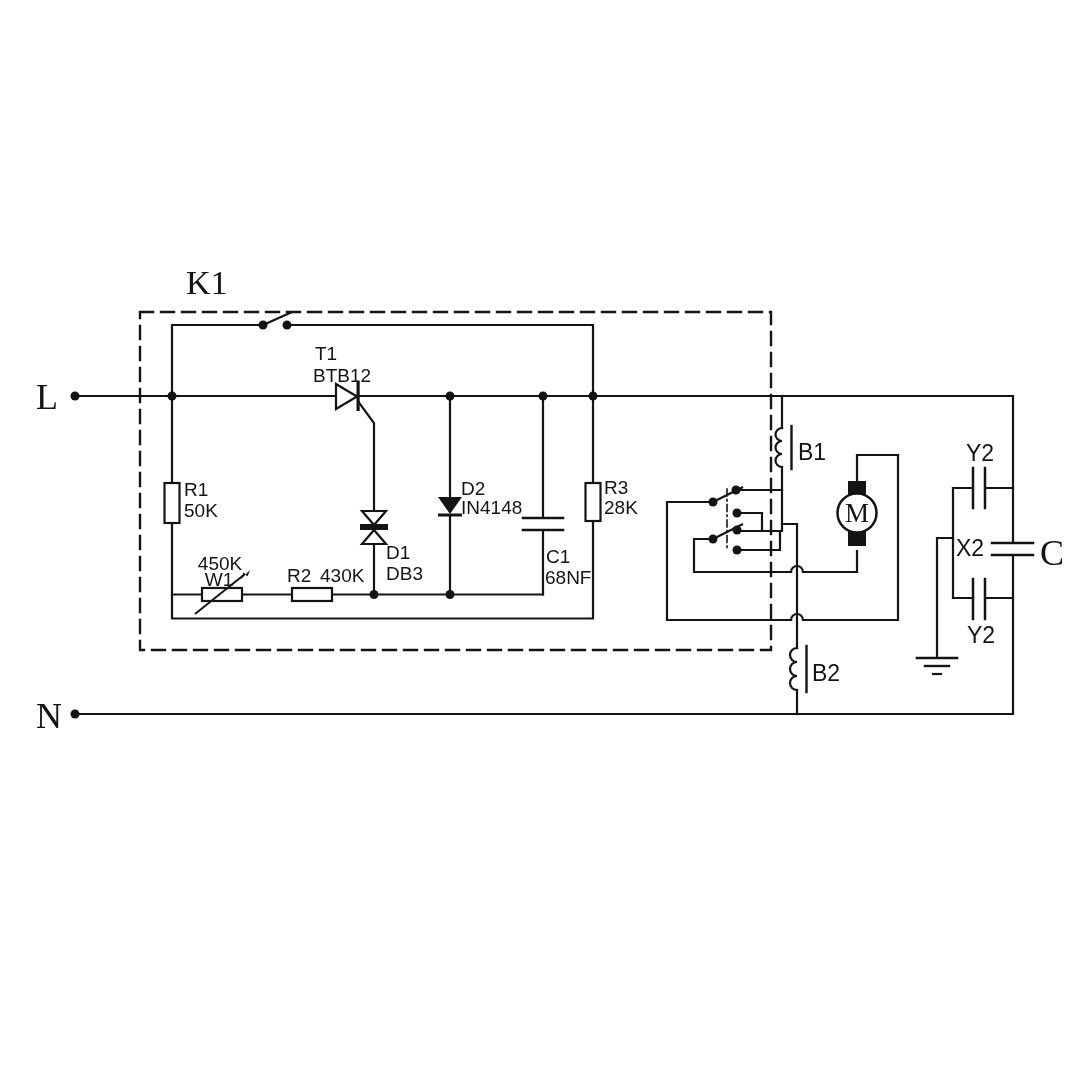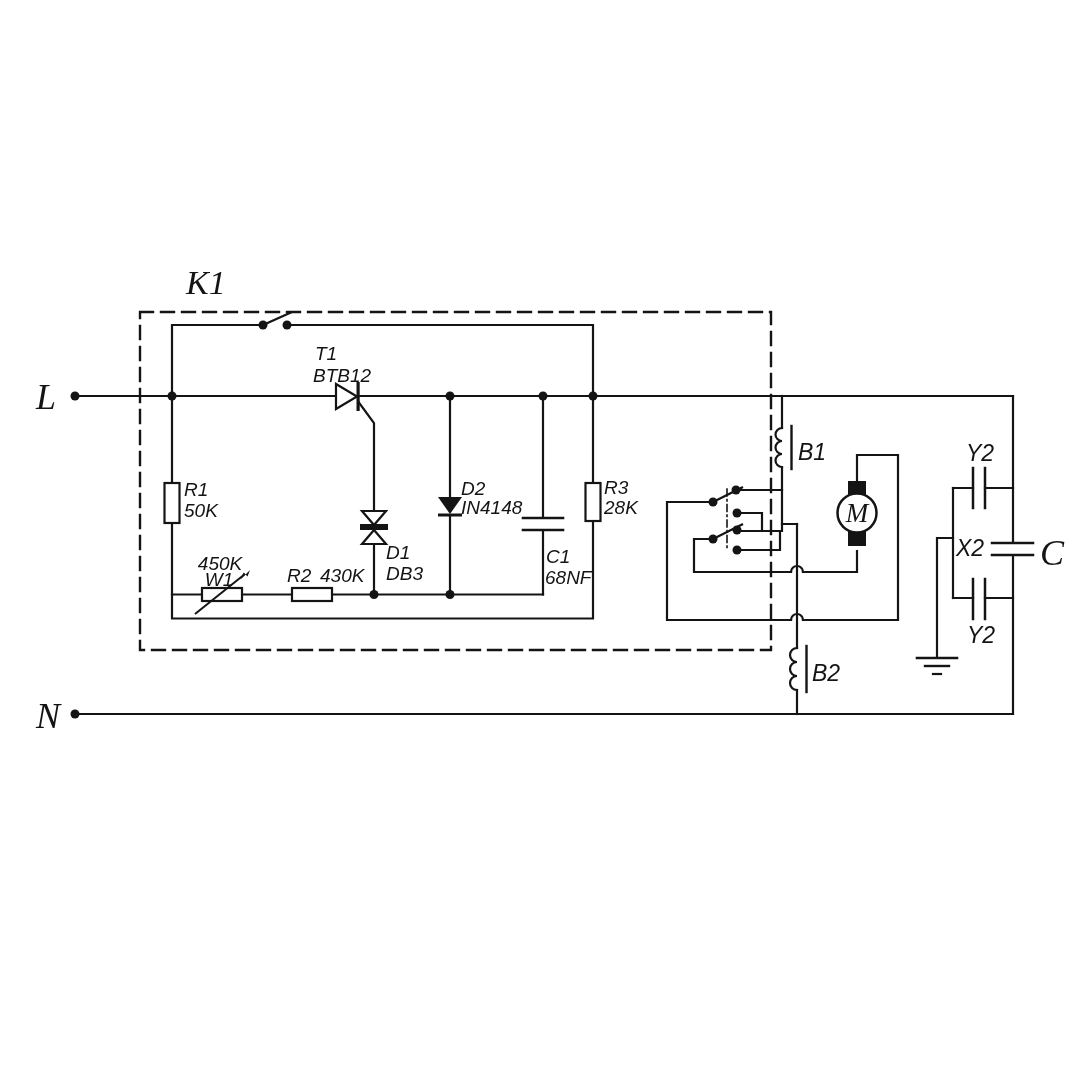--- a/index.html
+++ b/index.html
@@ -1,17 +1,17 @@
 <!DOCTYPE html>
 <html><head>
 <meta charset="utf-8">
 <style>
   html,body{margin:0;padding:0;background:#ffffff;}
   .canvas{position:relative;width:1070px;height:1070px;background:#ffffff;overflow:hidden;
-          font-family:"Liberation Sans",sans-serif;font-style:italic;}
+          font-family:"Liberation Sans",sans-serif;}
   svg text{user-select:none;}
   .lbl{font-family:"Liberation Sans",sans-serif;font-size:19px;fill:#141414;}
   .lbl-big{font-family:"Liberation Sans",sans-serif;font-size:23px;fill:#141414;}
   .serif{font-family:"Liberation Serif",serif;fill:#141414;}
 </style>
 </head>
 <body>
 
 <div class="canvas">
 <svg width="1070" height="1070" viewBox="0 0 1070 1070">

